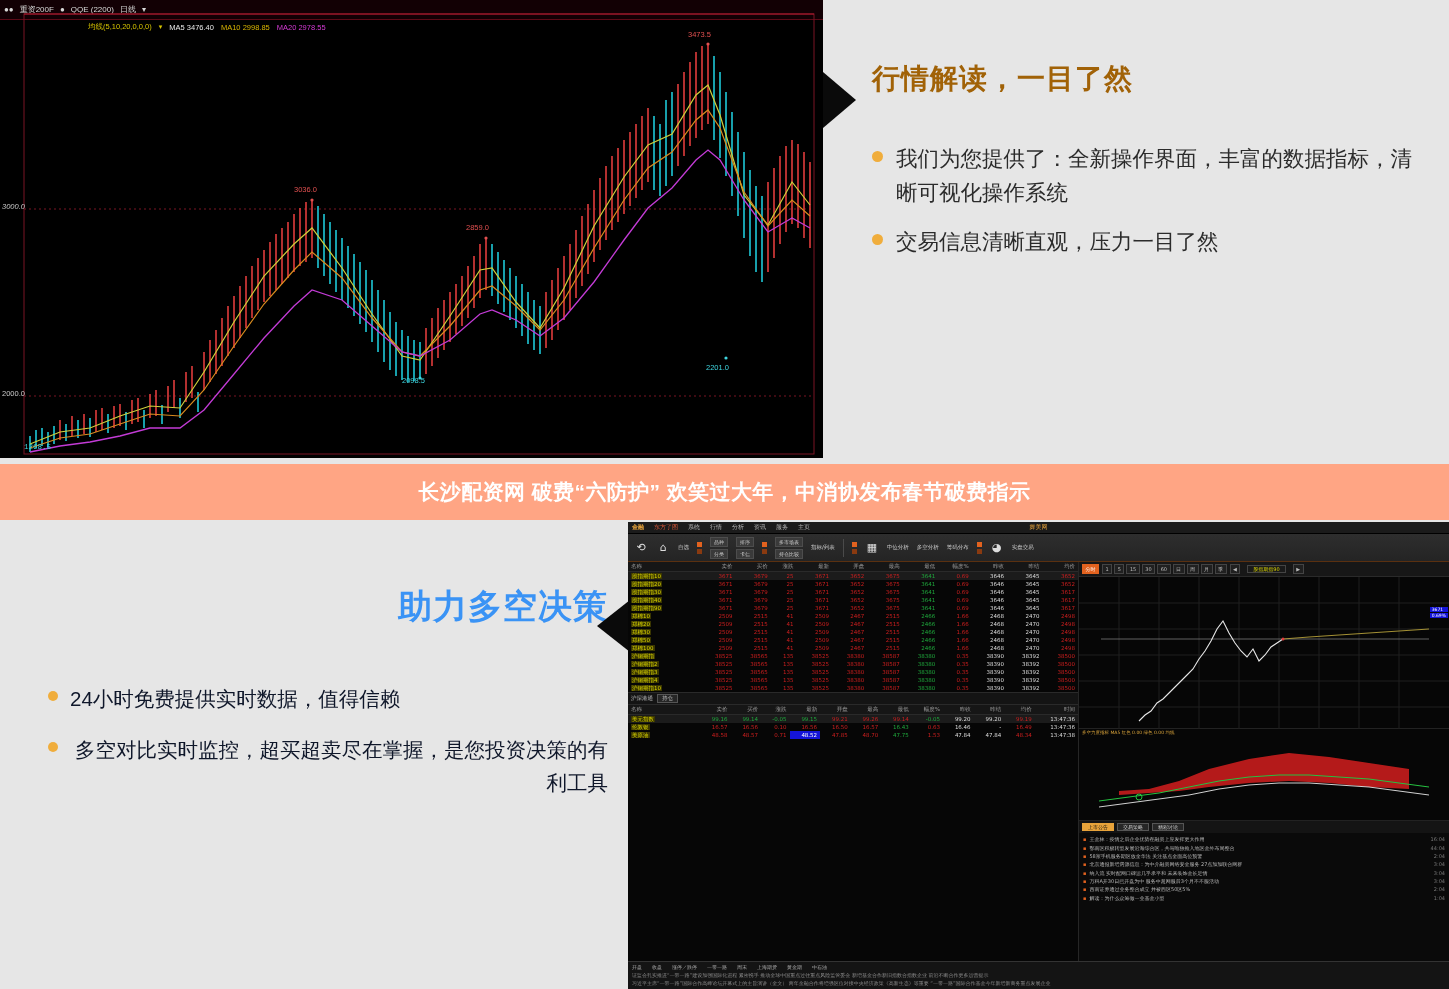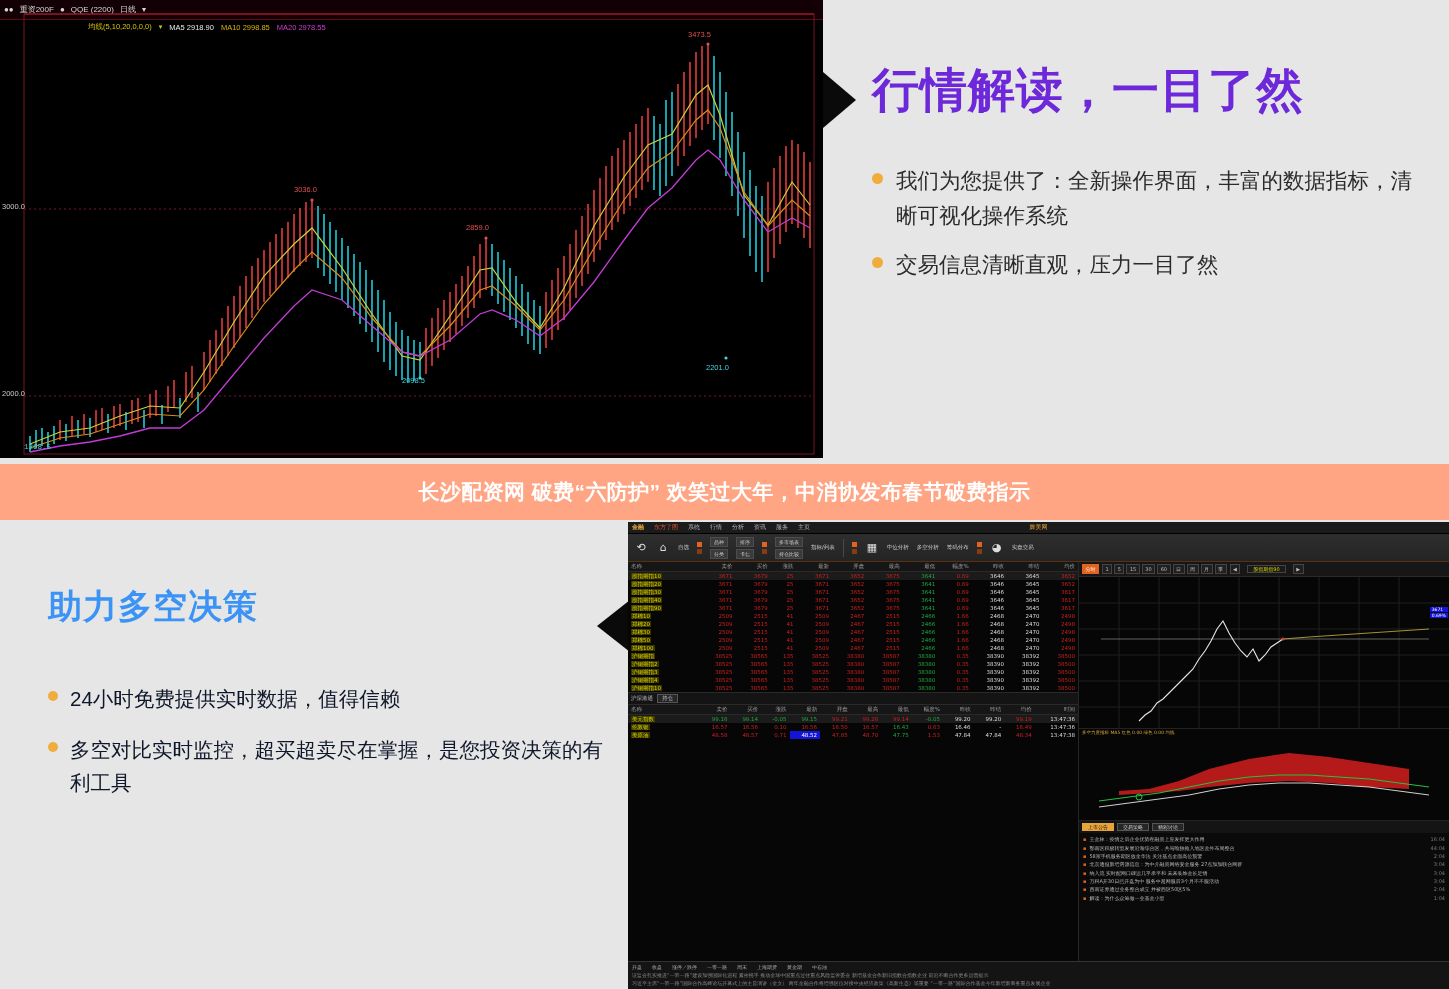--- a/index.html
+++ b/index.html
@@ -47,21 +47,21 @@
   .arrow-right {
     position: absolute; left: 823px; top: 72px;
     width: 0; height: 0;
     border-top: 28px solid transparent;
     border-bottom: 28px solid transparent;
     border-left: 33px solid #0a0a0a;
   }
 
   .top-text { position: absolute; left: 872px; top: 62px; width: 560px; }
   .headline {
-    font-size: 47px; font-weight: bold; color: #6d28d9;
+    font-size: 28px; font-weight: bold; color: #a16207;
     letter-spacing: 1px; line-height: 1.2;
   }
   .bullets { margin-top: 46px; }
   .bullet-row { display: flex; align-items: flex-start; margin-bottom: 14px; }
   .bullet-dot {
     width: 11px; height: 11px; border-radius: 50%;
     background: #f0ad3c; flex: 0 0 11px; margin-top: 9px; margin-right: 13px;
   }
   .bullet-text {
     font-size: 21.5px; color: #2b2b2b; line-height: 1.62; max-width: 540px;
@@ -72,21 +72,21 @@
     position: absolute; left: 0; top: 464px; width: 1449px; height: 56px;
     background: #ffa584; display: flex; align-items: center; justify-content: center;
   }
   .banner-text {
     color: #ffffff; font-size: 21px; font-weight: bold; letter-spacing: .4px;
   }
 
   
   .bottom-section { position: absolute; left: 0; top: 522px; width: 1449px; height: 467px; }
 
-  .bottom-text { position: absolute; left: 48px; top: 62px; width: 560px; }
+  .bottom-text { position: absolute; left: 48px; top: 62px; width: 560px; text-align: right; }
   .headline2 {
     font-size: 34px; font-weight: bold; color: #3a93f5; letter-spacing: 1px;
   }
   .bullets2 { margin-top: 52px; }
   .bullet-row2 { display: flex; align-items: flex-start; margin-bottom: 18px; }
   .bullet-dot2 {
     width: 10px; height: 10px; border-radius: 50%;
     background: #f0ad3c; flex: 0 0 10px; margin-top: 9px; margin-right: 12px;
   }
   .bullet-text2 { font-size: 20.5px; color: #0f172a; line-height: 1.62; max-width: 540px; }
@@ -202,21 +202,21 @@
         <span>重资200F</span>
         <span class="ch-red">●</span>
         <span>QQE (2200)</span>
         <span>日线</span>
         <span class="chevron">▾</span>
       </div>
 
       <div class="chart-ma">
         <span class="ma-name">均线(5,10,20,0,0,0)</span>
         <span class="chevron">▾</span>
-        <span class="ma5"><span>MA5</span> <span>2918.90</span></span>
+        <span class="ma5"><span>MA5</span> <span>3476.40</span></span>
         <span class="ma10"><span>MA10</span> <span>2998.85</span></span>
         <span class="ma20"><span>MA20</span> <span>2978.55</span></span>
       </div>
 
       <svg class="chart-svg" width="823" height="458">
 
         <rect x="24" y="14" width="790" height="440" fill="none" stroke="#7a1524" stroke-width="1"></rect>
 
         <line x1="24" y1="209" x2="814" y2="209" stroke="#7a1524" stroke-width="1" stroke-dasharray="2,3"></line>
         <line x1="24" y1="396" x2="814" y2="396" stroke="#7a1524" stroke-width="1" stroke-dasharray="2,3"></line>
@@ -383,21 +383,21 @@
 
         <polyline fill="none" stroke="#c33bd6" stroke-width="1.3" points="30,452 60,446 90,442 120,436 150,428 180,428 204,410 234,374 264,338 294,306 312,290 342,300 372,326 402,352 420,356 450,340 480,314 492,310 516,320 540,336 564,318 594,282 624,240 648,208 672,188 696,160 708,150 720,160 744,200 768,232 792,218 810,228"></polyline>
 
         <circle cx="708" cy="44" r="1.6" fill="#e05050"></circle>
         <circle cx="312" cy="200" r="1.6" fill="#e05050"></circle>
         <circle cx="486" cy="238" r="1.6" fill="#e05050"></circle>
         <circle cx="420" cy="378" r="1.6" fill="#3fd6e0"></circle>
         <circle cx="726" cy="358" r="1.6" fill="#3fd6e0"></circle>
       </svg>
 
-      <div class="axis-label" style="top:202px;">3000.0</div>
+      <div class="axis-label" style="top:202px;font-style:italic;">3000.0</div>
       <div class="axis-label" style="top:389px;text-align:right;">2000.0</div>
 
       <div class="price-tag" style="left:688px; top:30px;">3473.5</div>
       <div class="price-tag" style="left:294px; top:185px;">3036.0</div>
       <div class="price-tag" style="left:466px; top:223px;">2859.0</div>
       <div class="price-tag cyan" style="left:402px; top:376px;">2098.5</div>
       <div class="price-tag cyan" style="left:706px; top:363px;">2201.0</div>
       <div class="price-tag cyan" style="left:24px; top:443px;font-family:Liberation Mono, monospace;">1268.5</div>
     </div>
 

